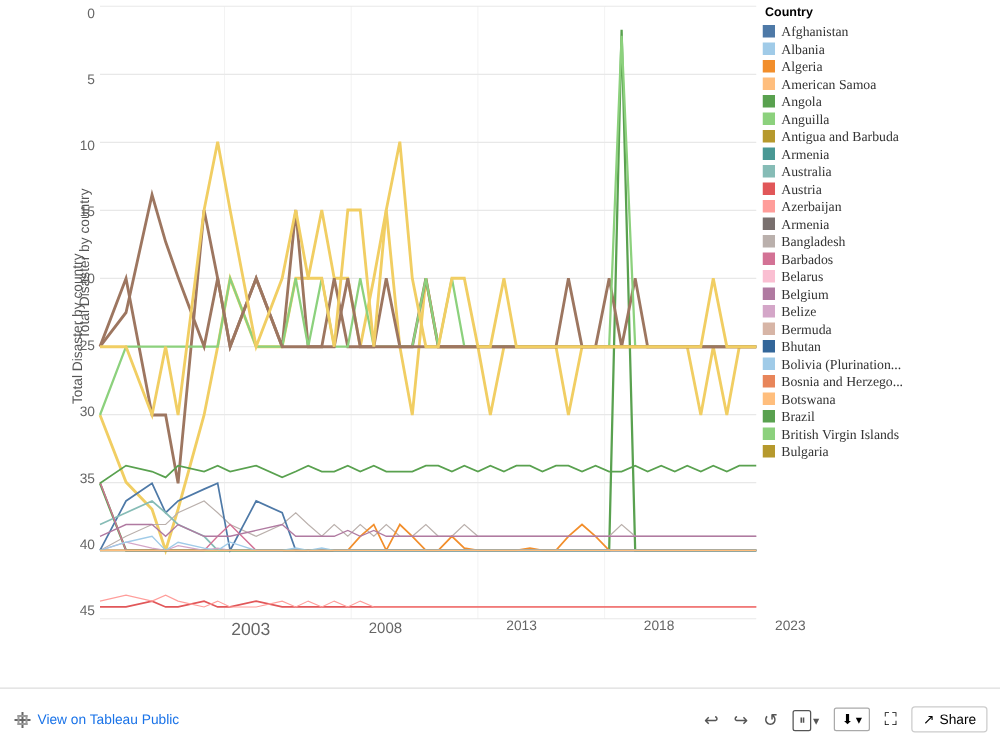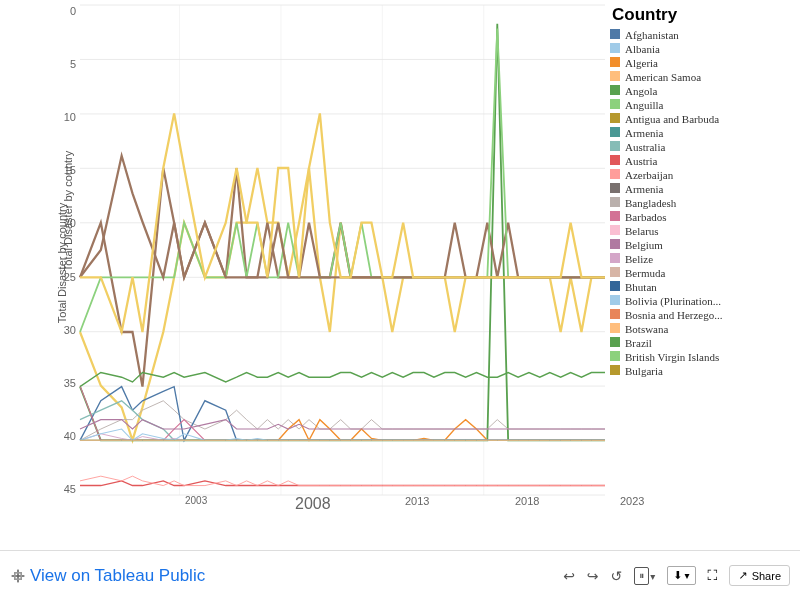--- a/index.html
+++ b/index.html
@@ -4,30 +4,30 @@
   <style>
     * { margin: 0; padding: 0; box-sizing: border-box; }
     body { font-family: Arial, sans-serif; background: #fff; width: 800px; height: 600px; overflow: hidden; }
     
     .container { width: 800px; height: 600px; position: relative; background: #fff; }
     
     .chart-area { position: absolute; top: 0; left: 0; right: 190px; bottom: 50px; }
     
     .legend-area { position: absolute; top: 5px; right: 0; width: 190px; bottom: 50px; overflow-y: auto; font-size: 11px; }
     
-    .legend-title { font-weight: bold; font-size: 17px; margin-bottom: 4px; padding-left: 2px; }
+    .legend-title { font-weight: bold; font-size: 10px; margin-bottom: 4px; padding-left: 2px; }
     
     .legend-item { display: flex; margin-bottom: 2px; cursor: pointer; font-family: Liberation Serif, serif; }
     .legend-square { width: 10px; height: 10px; margin-right: 5px; flex-shrink: 0; }
     
     .legend-text { font-size: 11px; color: #333; }
     
     .footer { position: absolute; bottom: 0; left: 0; right: 0; height: 50px; border-top: 1px solid #ddd; display: flex; align-items: center; padding: 0 10px; }
     
-    .tableau-logo { font-size: 17px; color: #666; display: flex; align-items: center; gap: 4px; }
+    .tableau-logo { font-size: 11px; color: #666; display: flex; align-items: center; gap: 4px; }
     
     .footer-icons { margin-left: auto; display: flex; align-items: center; gap: 12px; }
     
     .footer-icon { font-size: 14px; color: #555; cursor: pointer; }
     
     .share-btn { border: 1px solid #ccc; padding: 3px 8px; border-radius: 3px; font-size: 11px; cursor: pointer; background: #fff; display: flex; align-items: center; gap: 4px; }
 
     .chart-wrapper {
       position: absolute;
       top: 5px;
@@ -115,22 +115,22 @@
         <polyline fill="none" stroke="#a0cbe8" stroke-width="1.2" points="0,462 23,455 46,450 58,462 69,455 92,460 104,462 115,455 138,462 161,462 173,460 184,462 196,460 207,462 219,462 230,462 242,462 253,462 265,462 276,462 288,462 299,462 311,462 322,462 334,462 345,462 357,462 368,462 380,462 391,462 403,462 414,462 426,462 438,462 450,462 461,462 473,462 484,462 496,462 508,462 519,462 531,462 542,462 554,462 565,462 580,462"></polyline>
 
         <polyline fill="none" stroke="#499894" stroke-width="1.2" points="0,462 23,462 46,462 58,462 69,462 92,462 104,462 115,462 138,462 161,462 173,462 184,462 196,462 207,462 219,462 230,462 242,462 253,462 265,462 276,462 288,462 299,462 311,462 322,462 334,462 345,462 357,462 368,462 380,462 391,462 403,462 414,462 426,462 438,462 450,462 461,462 473,462 484,462 496,462 508,462 519,462 531,462 542,462 554,462 565,462 580,462"></polyline>
 
         <polyline fill="none" stroke="#f1ce63" stroke-width="2.5" points="0,289 23,289 46,347 58,289 69,347 92,173 104,115 115,173 138,289 161,231 173,173 184,231 196,231 207,289 219,173 230,173 242,289 253,173 265,115 276,231 288,289 299,289 311,231 322,231 334,289 345,289 357,231 368,289 380,289 391,289 403,289 414,289 426,289 438,289 450,289 461,289 473,289 484,289 496,289 508,289 519,289 531,289 542,231 554,289 565,289 580,289"></polyline>
 
         <polyline fill="none" stroke="#ffbe7d" stroke-width="1" points="0,462 23,462 46,462 58,462 69,462 92,462 104,462 115,462 138,462 161,462 173,462 184,462 196,462 207,462 219,462 230,462 242,462 253,462 265,462 276,462 288,462 299,462 311,462 322,462 334,462 345,462 357,462 368,462 380,462 391,462 403,462 414,462 426,462 438,462 450,462 461,462 473,462 484,462 496,462 508,462 519,462 531,462 542,462 554,462 565,462 580,462"></polyline>
       </svg>
 
       <div style="position:absolute; bottom:0; left:30px; right:0; height:25px;">
-        <span style="position:absolute; left:105px; font-size:10px; color:#666;">2003</span>
-        <span style="position:absolute; left:215px; font-size:16px; color:#666;text-align:center;">2008</span>
+        <span style="position:absolute; left:105px; font-size:14px; color:#666;">2003</span>
+        <span style="position:absolute; left:215px; font-size:12px; color:#666;text-align:center;">2008</span>
         <span style="position:absolute; left:325px; font-size:11px; color:#666;">2013</span>
         <span style="position:absolute; left:435px; font-size:11px; color:#666;">2018</span>
         <span style="position:absolute; left:540px; font-size:11px; color:#666;">2023</span>
       </div>
 
       <div style="position:absolute; left:-42px; top:40%; transform:translateY(-50%) rotate(-90deg); font-size:11px; color:#555; white-space:nowrap;">Total Disaster by country</div>
     </div>
   </div>
 
   <div class="legend-area">

